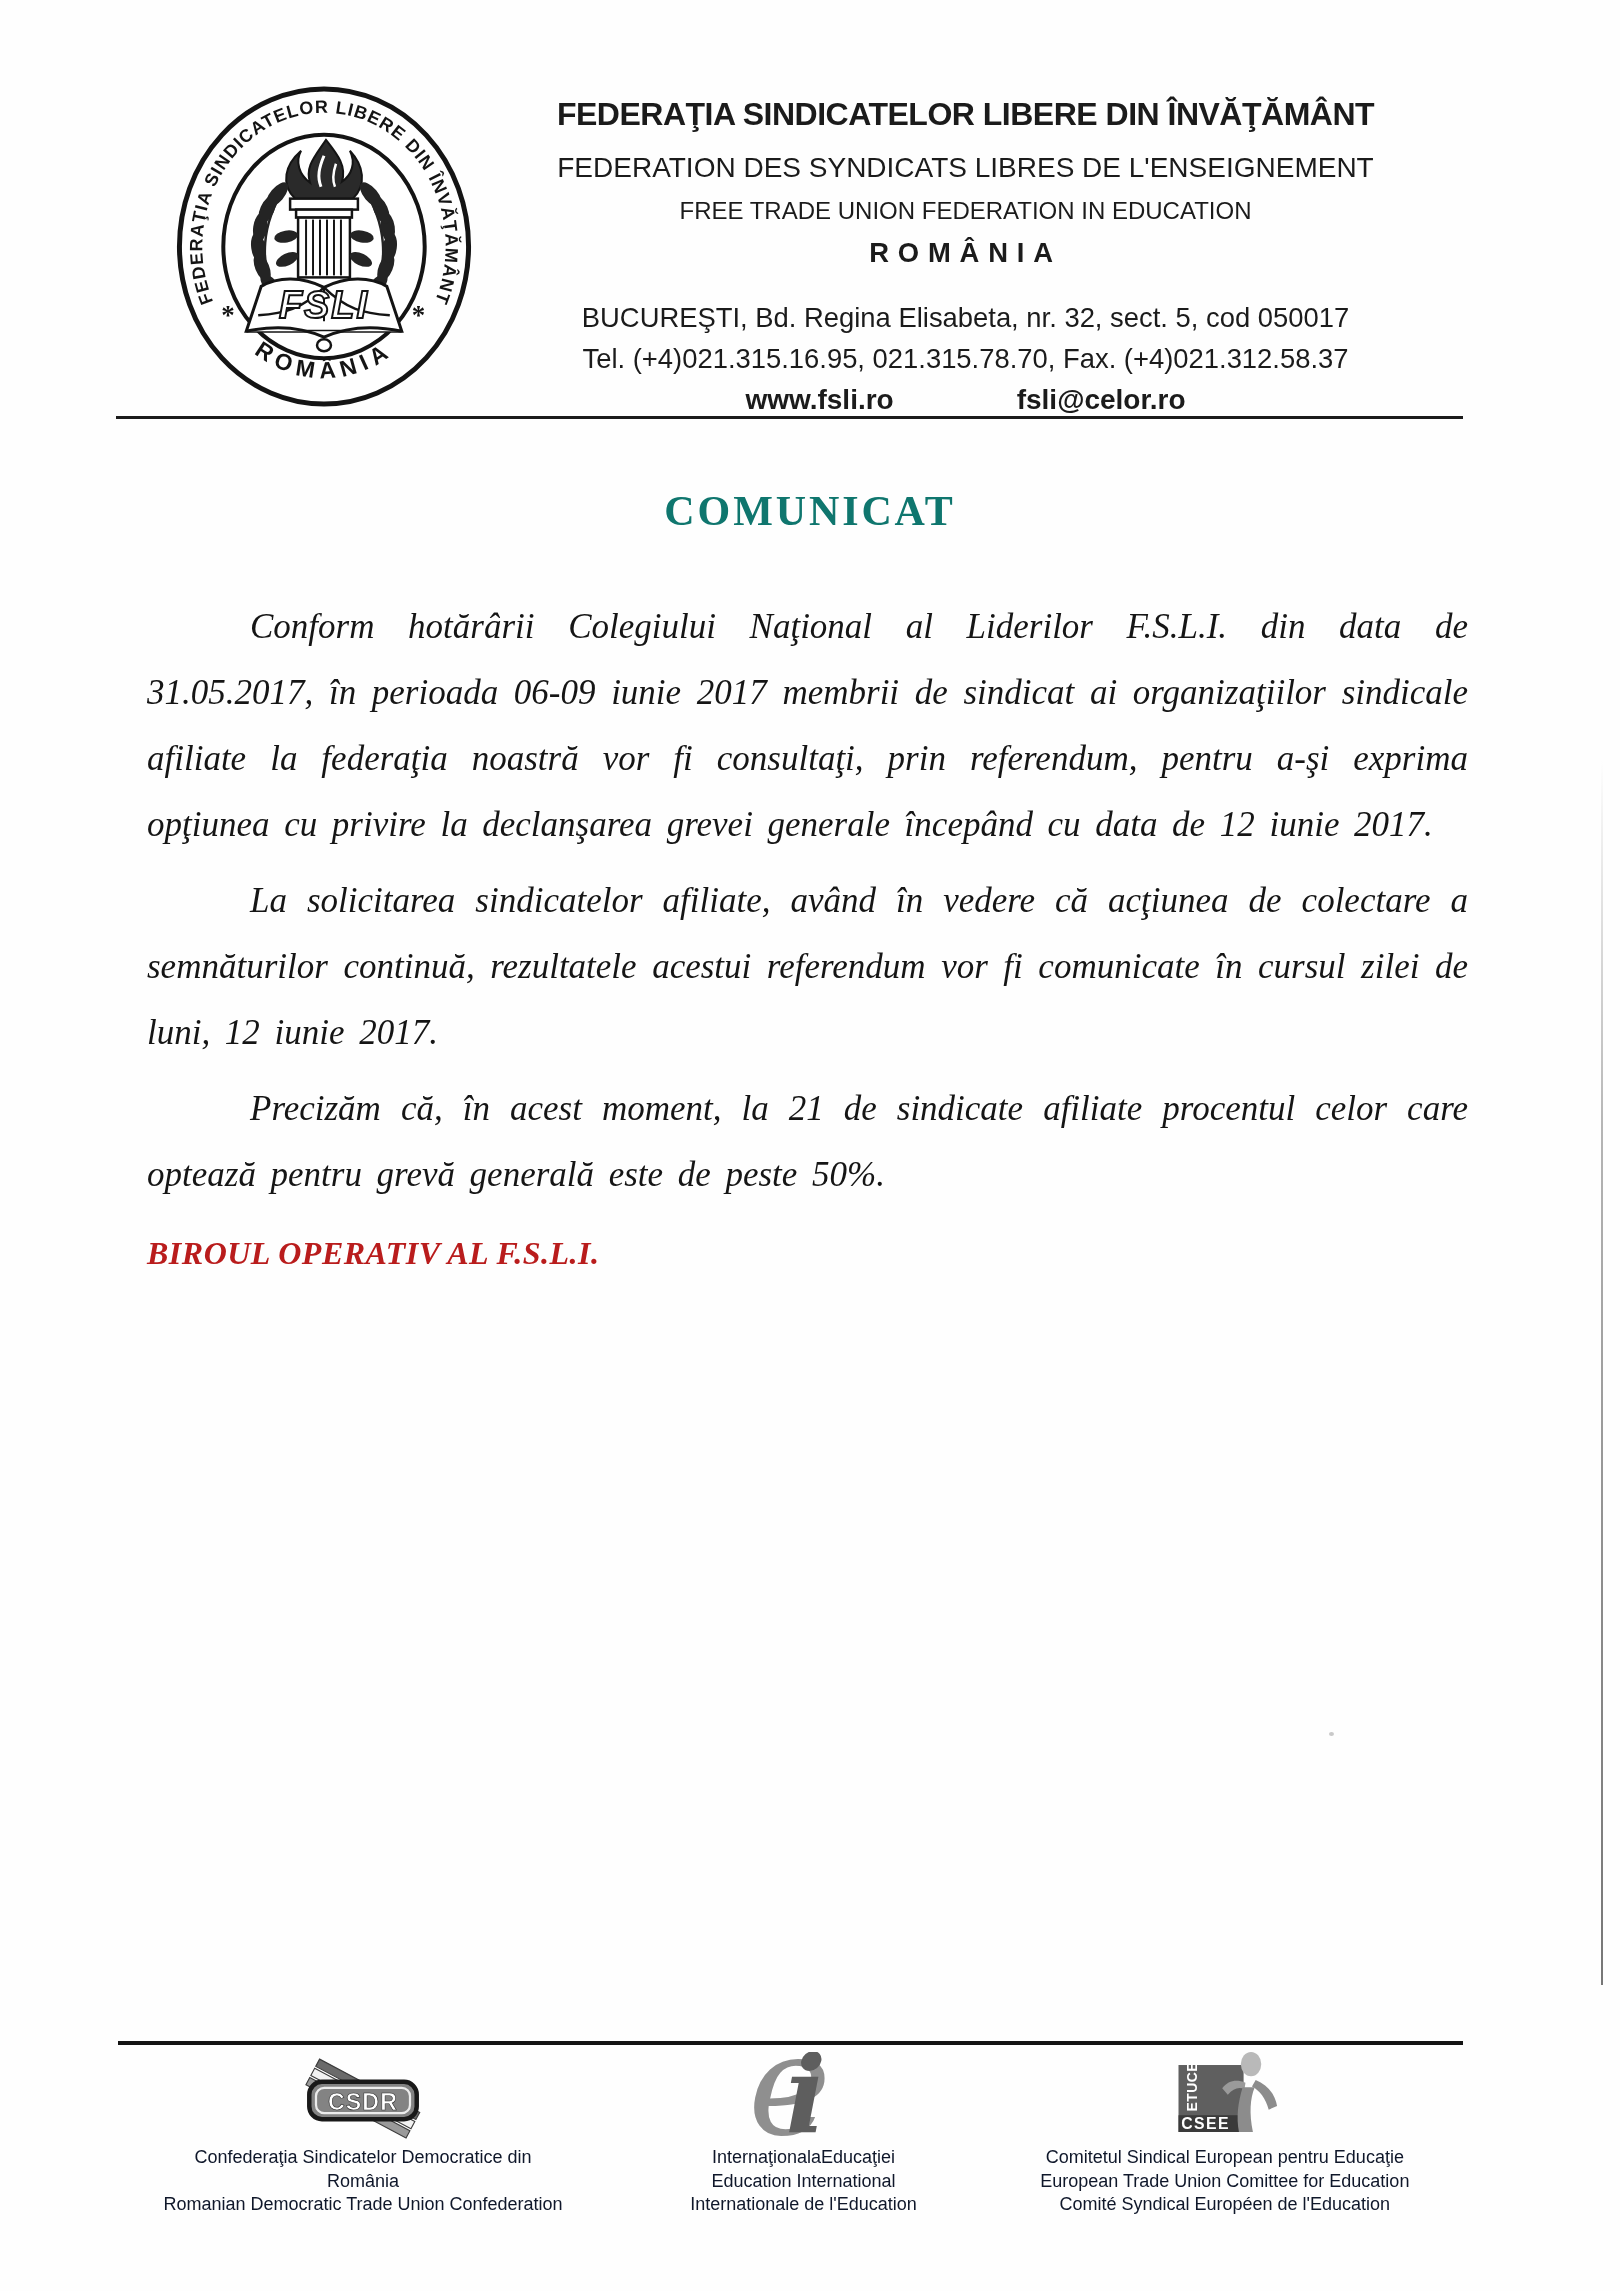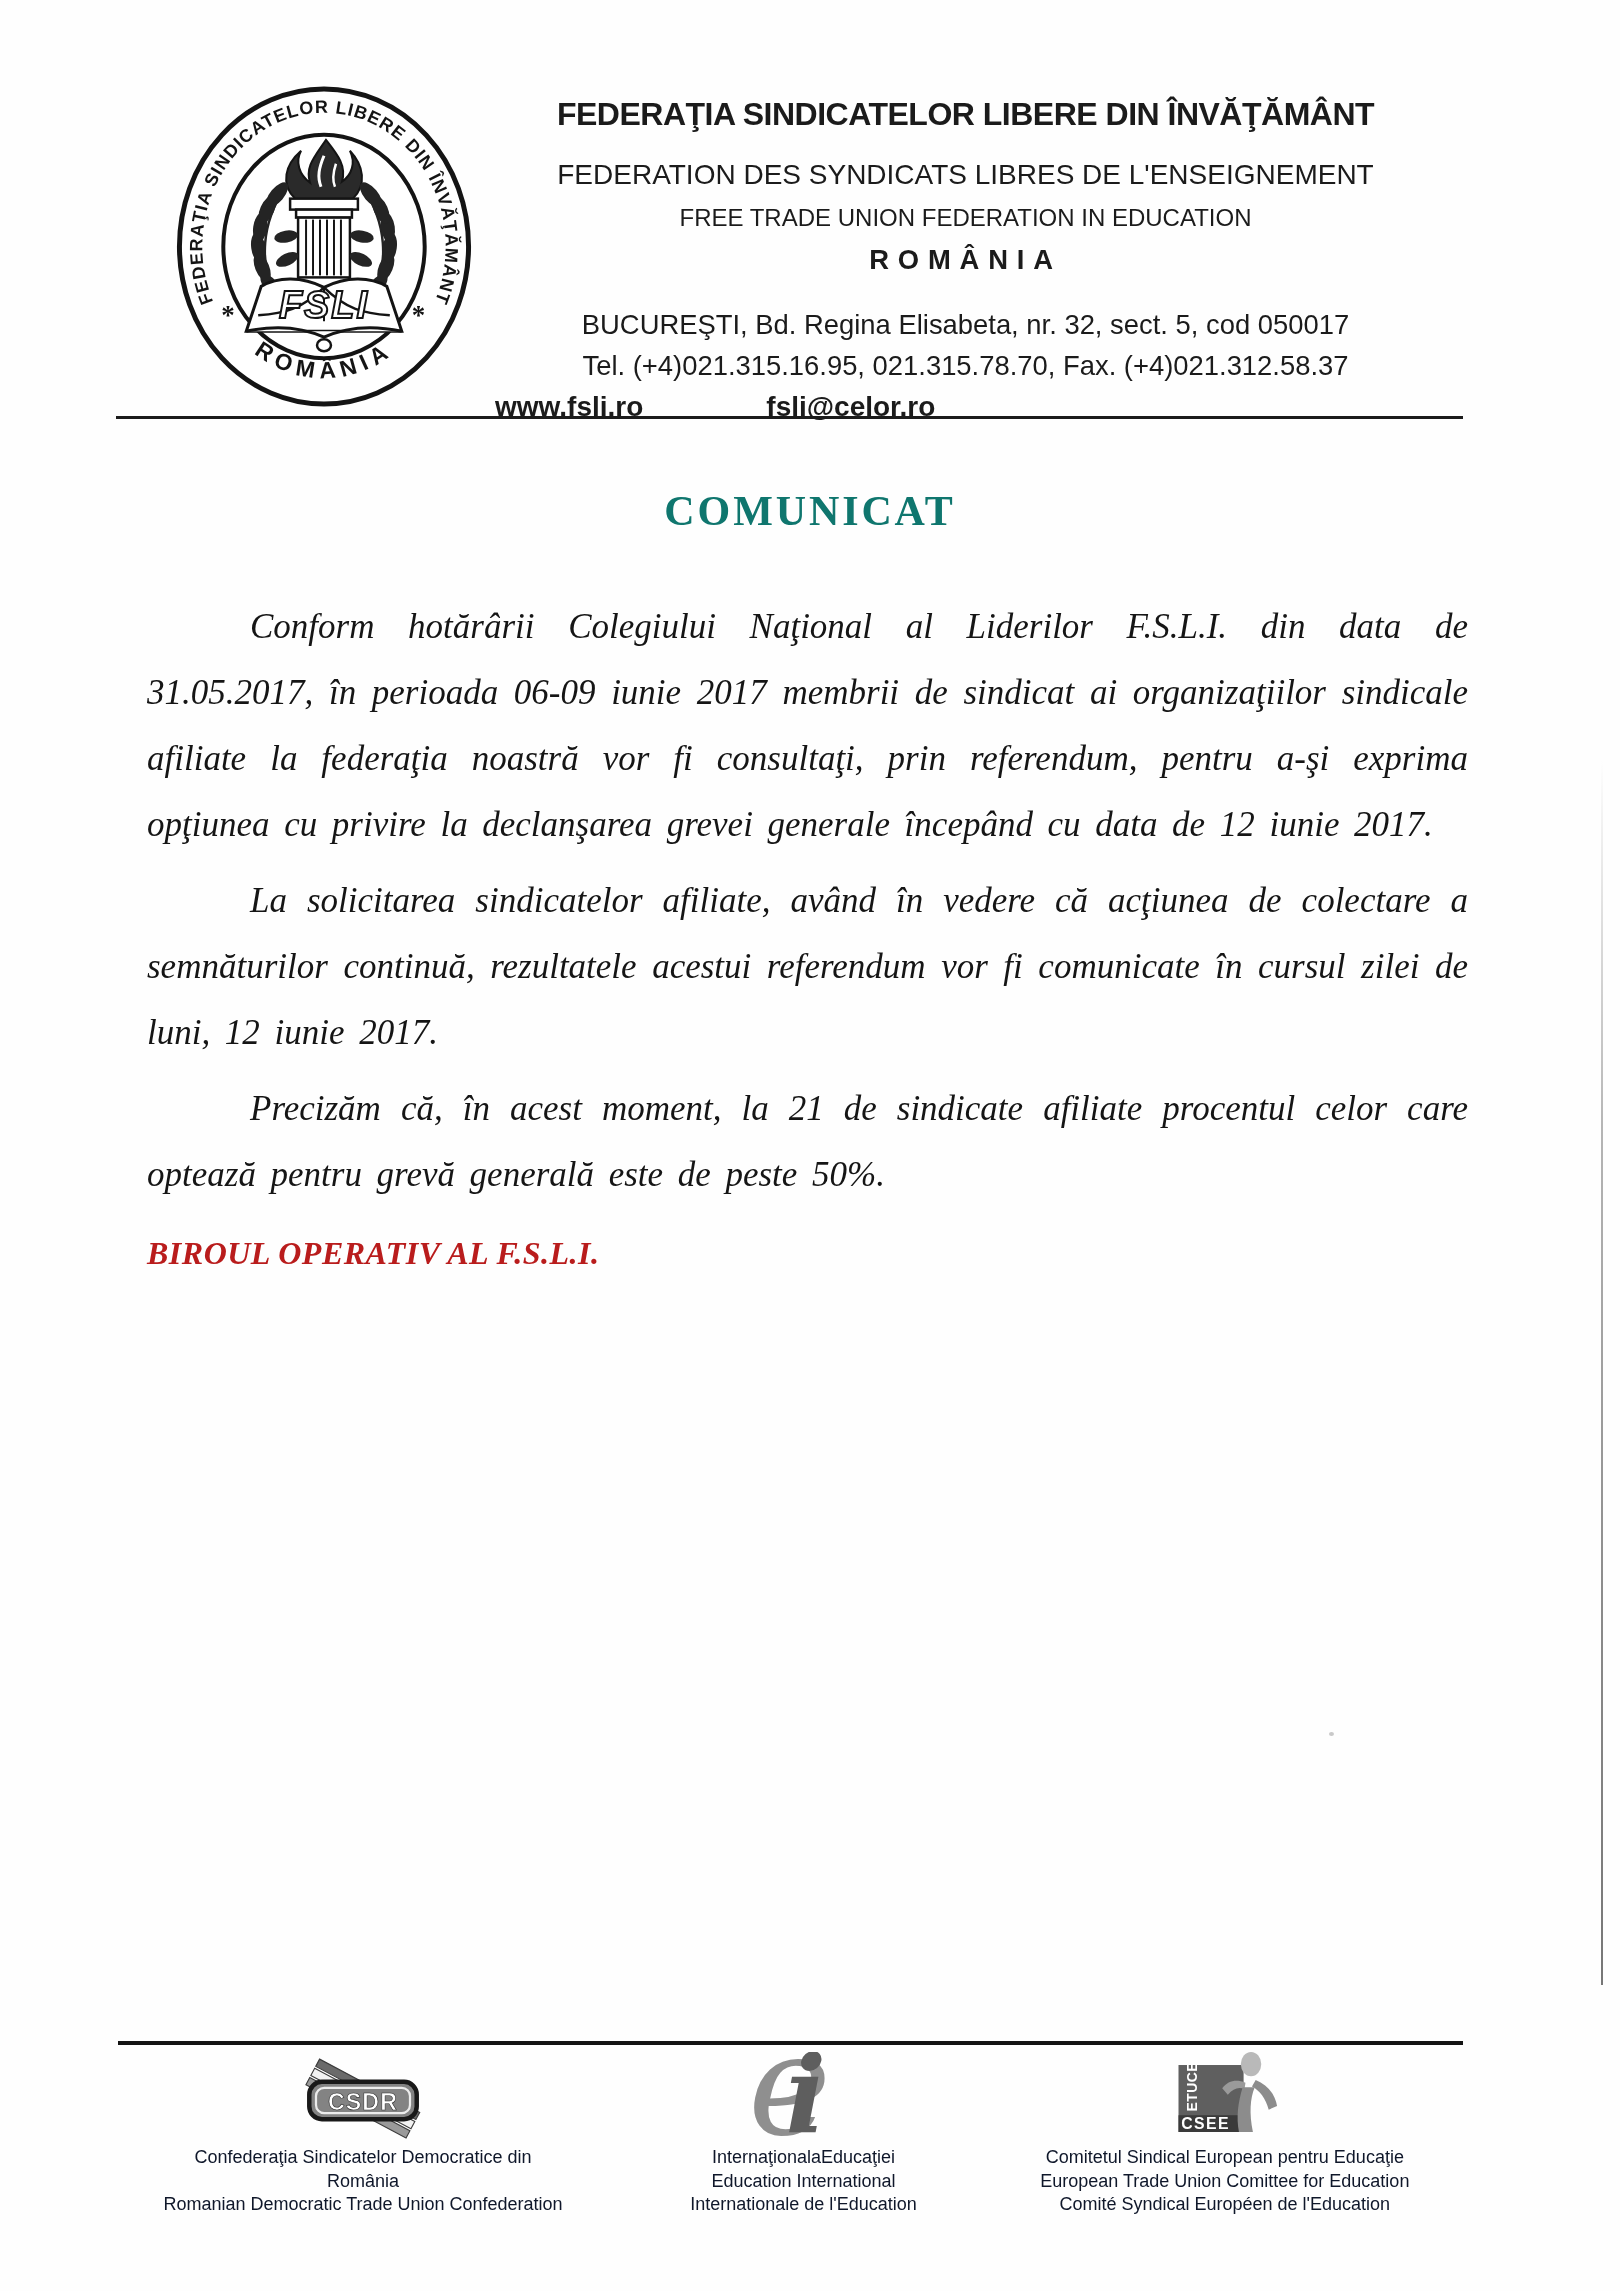--- a/index.html
+++ b/index.html
@@ -14,26 +14,26 @@
   }
   
   .seal{position:absolute;left:171px;top:82px;width:306px;height:329px;}
   .header-text{
     position:absolute;left:495px;top:96px;width:941px;
     text-align:center;
     font-family:"Liberation Sans",sans-serif;
     color:#1b1b1b;
   }
   .h-ro{font-size:32px;font-weight:bold;letter-spacing:-0.5px;}
-  .h-fr{font-size:28px;margin-top:26px;}
+  .h-fr{font-size:28px;margin-top:19px;}
   .h-en{font-size:24px;margin-top:12.7px;}
   .h-country{font-size:27.4px;font-weight:bold;letter-spacing:8.8px;margin-top:12.7px;}
   .h-addr{font-size:27.4px;margin-top:33px;}
   .h-tel{font-size:27.4px;margin-top:8.8px;}
-  .h-web{font-size:28px;font-weight:bold;margin-top:8.8px;display:flex;gap:123px;}
+  .h-web{font-size:28px;font-weight:bold;margin-top:8.8px;display:flex;justify-content:center;gap:123px;}
   .header-rule{position:absolute;left:116px;top:416px;width:1347px;height:2.9px;background:#1c1c1c;}
   
   .title{
     position:absolute;left:0;right:0;top:487px;
     text-align:center;font-size:42px;font-weight:bold;letter-spacing:2.9px;color:#0f766e;
   }
   .body{position:absolute;left:147px;top:594px;width:1321px;font-style:italic;}
   .body p{
     margin:0 0 9.8px 0;
     font-size:35px;line-height:66px;

